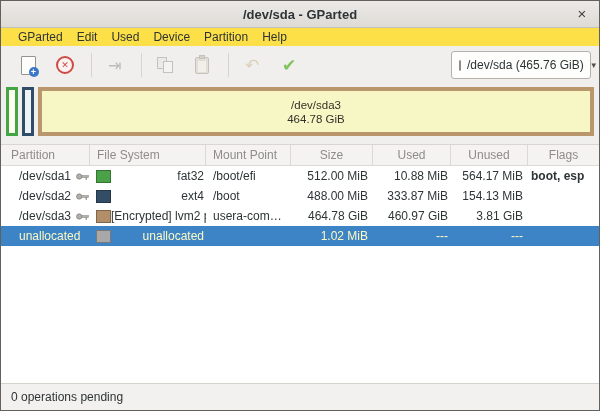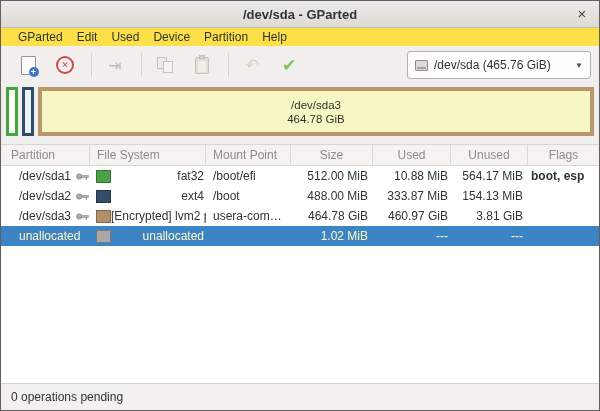--- a/index.html
+++ b/index.html
@@ -45,21 +45,21 @@
   .icon-copy .front { position:absolute; right:0; bottom:0; width:10px; height:12px;
               background:#f8f7f5; border:1px solid #9b968f; }
   .icon-paste { position:relative; width:14px; height:17px; background:#d9cfbe;
               border:1px solid #a1977f; border-radius:2px; }
   .icon-paste .clip { position:absolute; left:3px; top:-3px; width:6px; height:4px;
               background:#bdb29c; border:1px solid #a1977f; }
   .icon-paste .page { position:absolute; left:2px; top:3px; width:8px; height:11px; background:#f3efe6; }
   .glyph-undo { font-size:17px; color:#cdb36a; }
   .glyph-apply { font-size:17px; color:#82c35c; font-weight:bold; }
 
-  .combo { margin-left:auto; width:184px; height:28px; background:#fdfdfc;
+  .combo { margin-left:auto; width:140px; height:28px; background:#fdfdfc;
            border:1px solid #b5b1aa; border-radius:3px; display:flex; align-items:center;
            padding:0 7px; gap:6px; }
   .drive-icon { width:13px; height:11px; background:#dedad4; border:1px solid #8f8b85;
            border-radius:1px; position:relative; }
   .drive-icon::after { content:""; position:absolute; left:1px; right:1px; bottom:1px;
            height:2px; background:#a5a09a; }
   .combo .combo-label { flex:1; font-size:12px; white-space:nowrap; }
   .combo .dd { font-size:8px; color:#55504a; }
 
   

